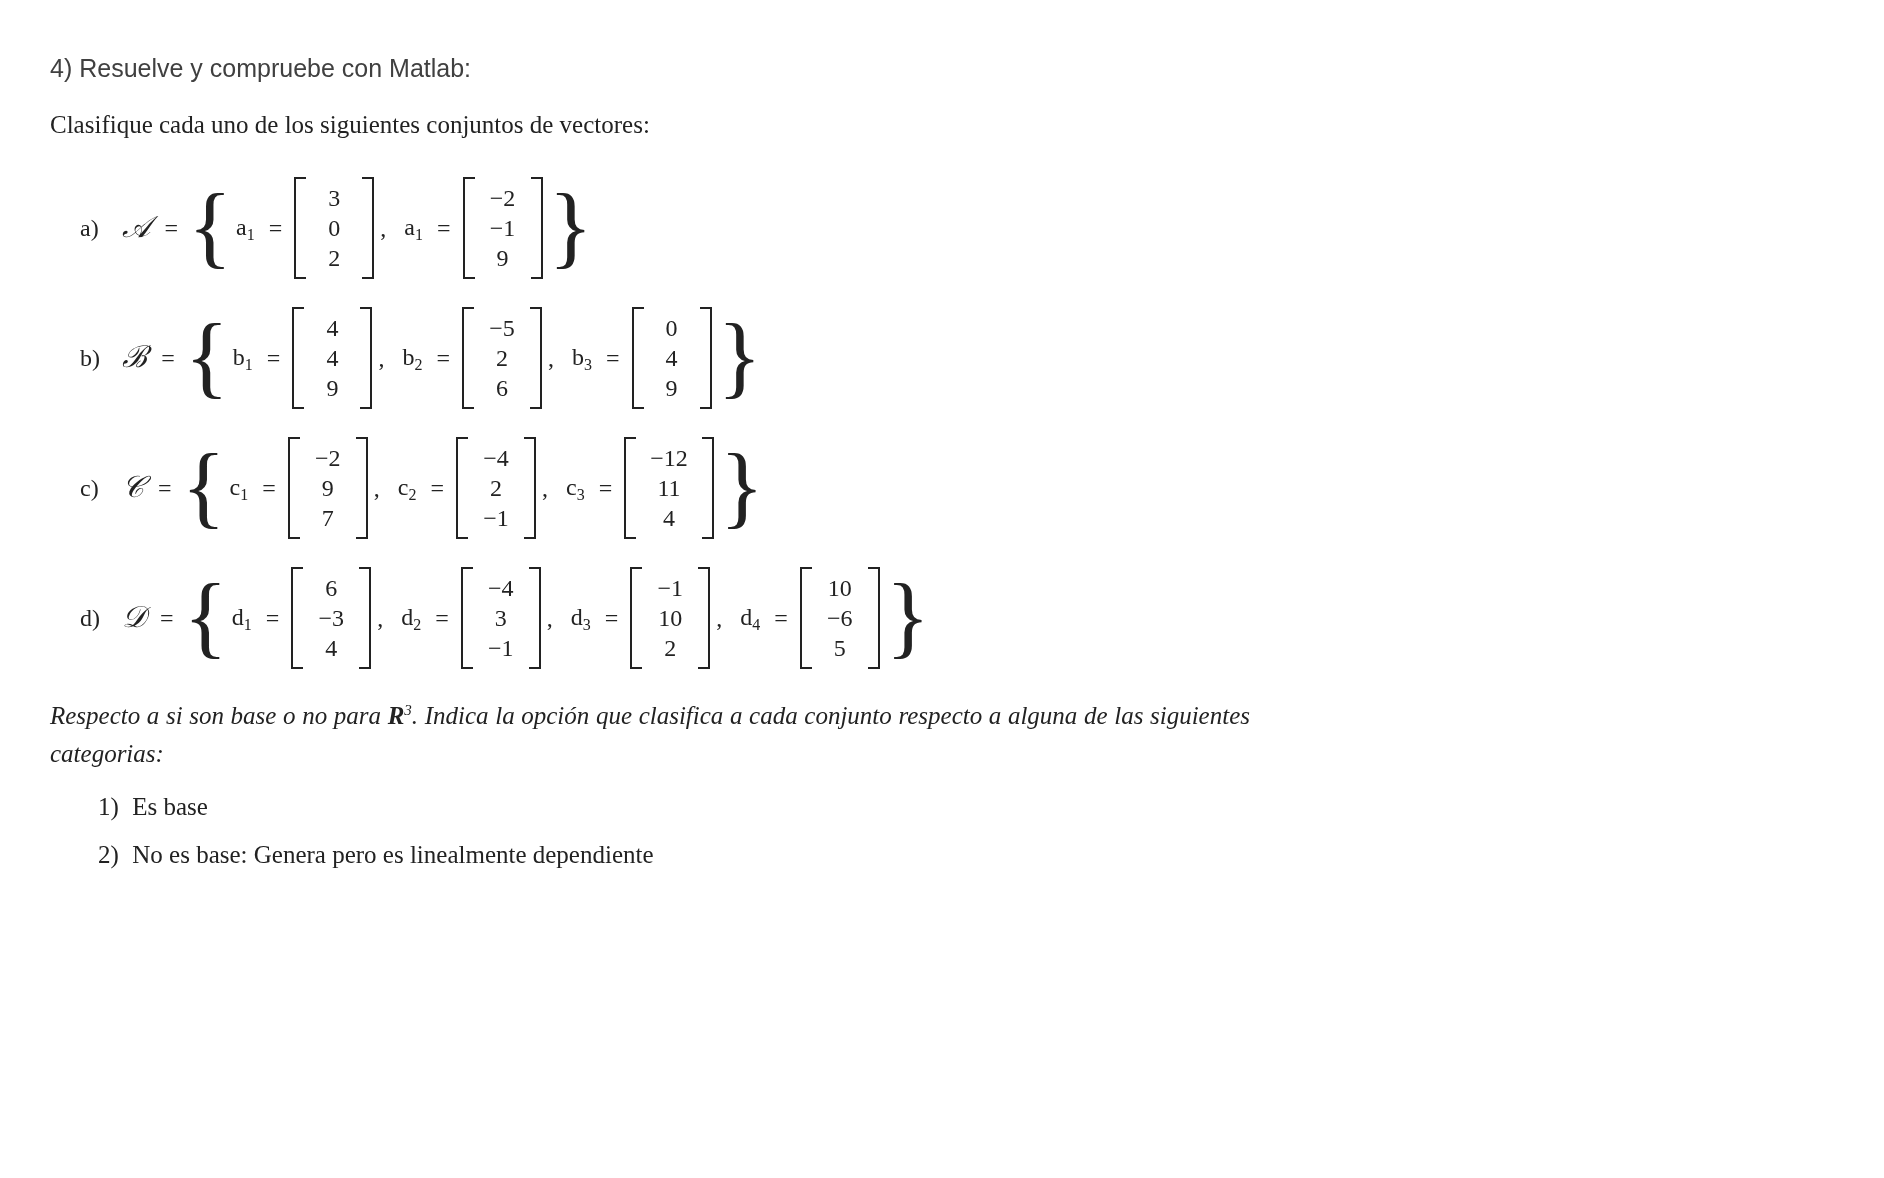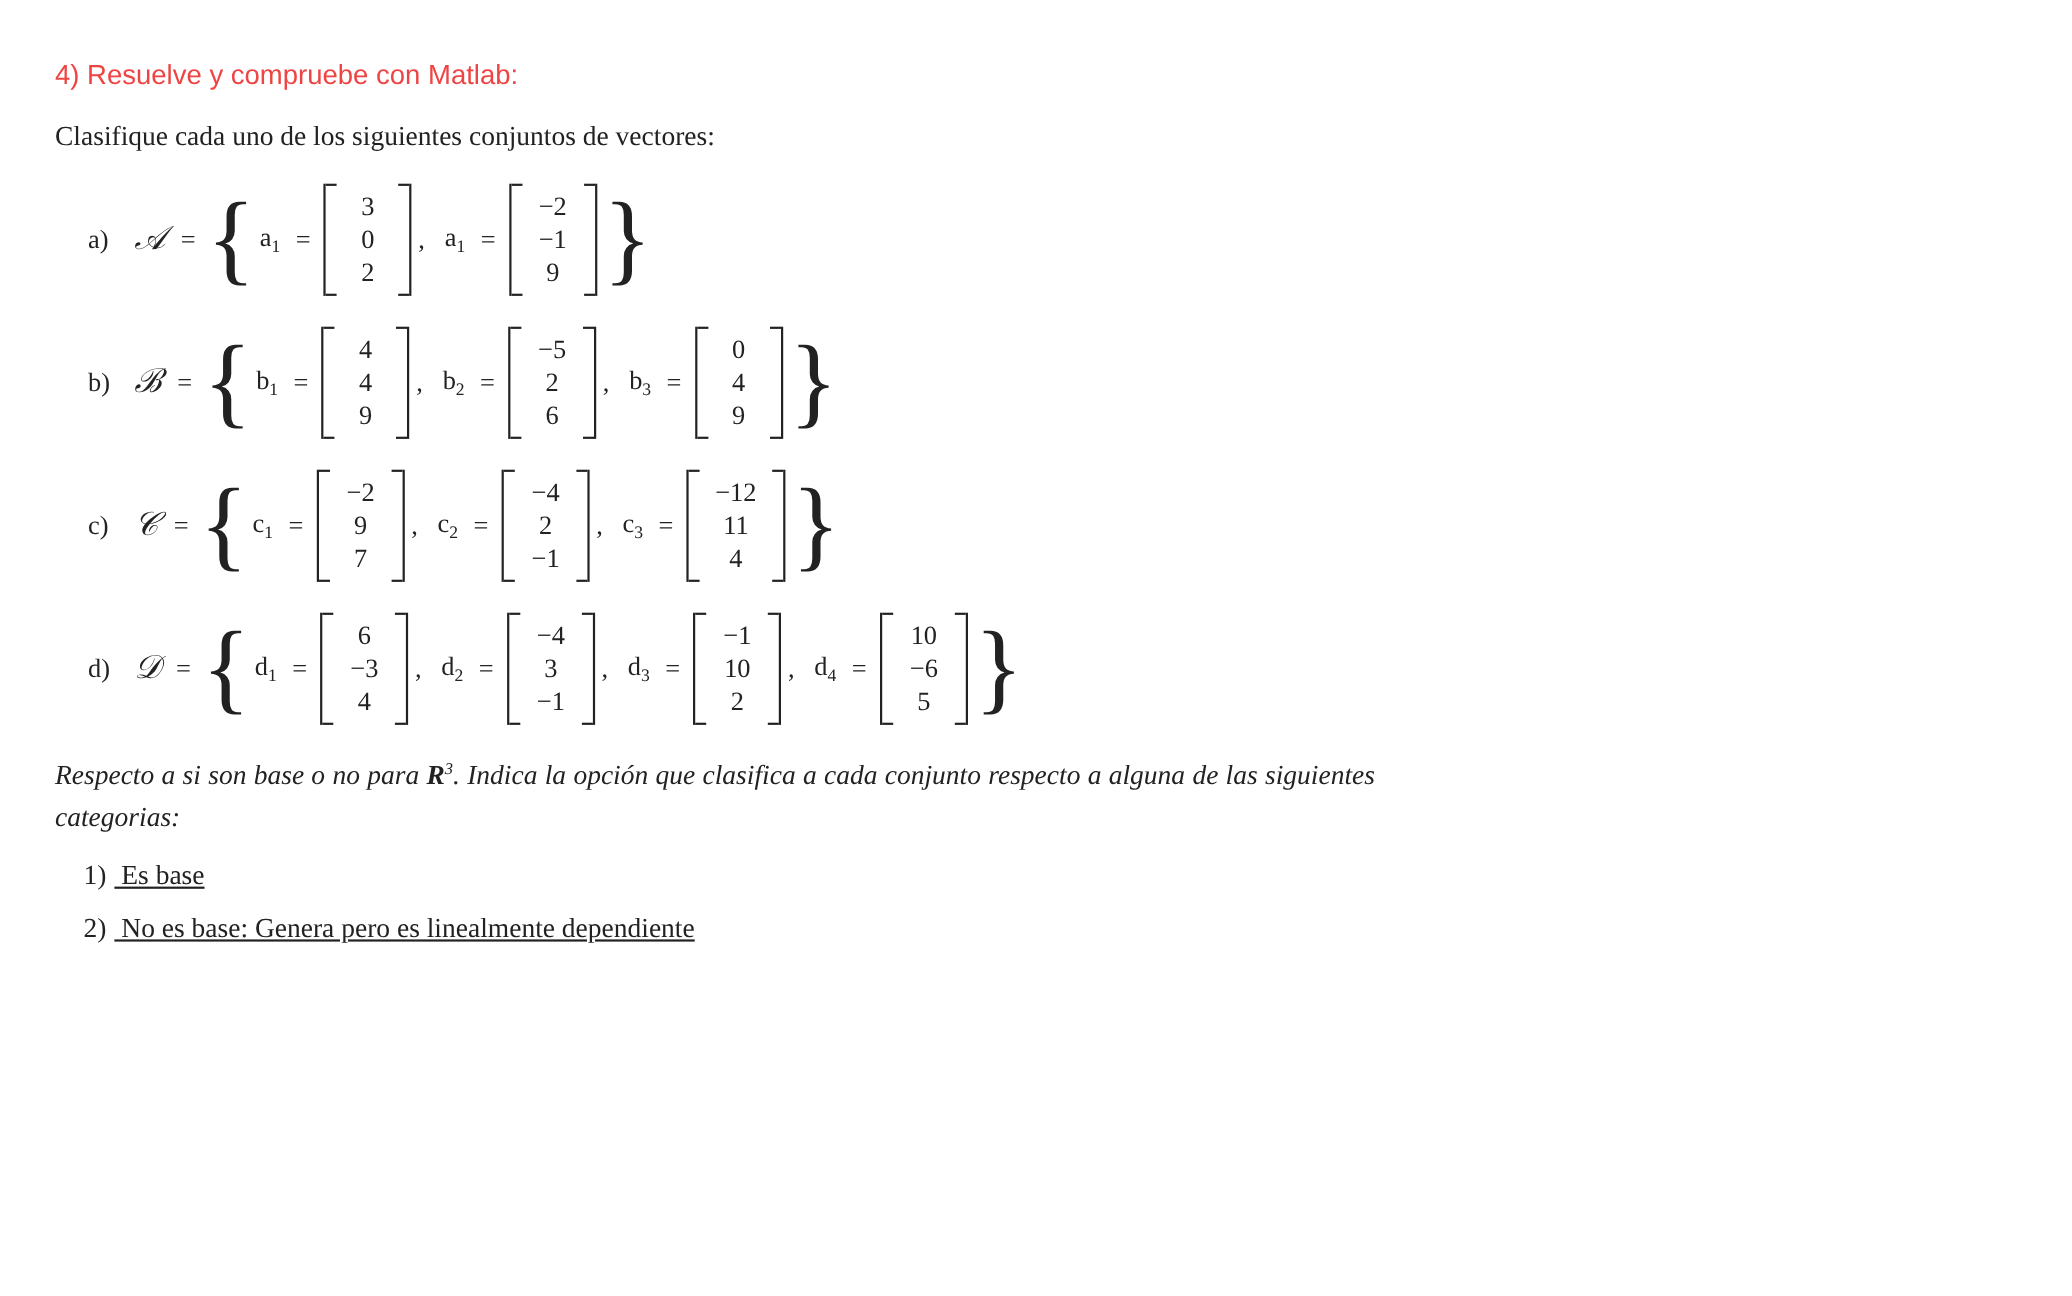--- a/index.html
+++ b/index.html
@@ -12,27 +12,27 @@
   .page {
     padding: 50px 50px 50px 50px;
     font-family: Georgia, 'Times New Roman', serif;
     color: #222;
     font-size: 24px;
     line-height: 1.5;
   }
   .heading {
     font-family: 'Segoe UI', 'Helvetica Neue', Arial, sans-serif;
     font-size: 25px;
-    color: #ef4444;
+    color: #404040;
     margin-bottom: 18px;
   }
   .instr {
     font-family: Georgia, 'Times New Roman', serif;
     font-size: 25px;
-    margin-bottom: 24px;
+    margin-bottom: 34px;
   }
   .sets {
     margin-left: 30px;
   }
   .setrow {
     display: flex;
     align-items: center;
     margin: 18px 0 28px 0;
     font-size: 24px;
     font-family: Georgia, 'Times New Roman', serif;
@@ -127,23 +127,22 @@
     font-family: Georgia, 'Times New Roman', serif;
     font-size: 25px;
     margin-top: 22px;
     margin-bottom: 4px;
     text-align: justify;
     width: 1200px;
     max-width: 100%;
     font-style: italic;
   }
   .categories {
-    margin-left: 26px;
+    margin-left: 48px;
     margin-top: 16px;
-    text-decoration: underline;
   }
   .catrow {
     font-family: Georgia, 'Times New Roman', serif;
     font-size: 25px;
     margin: 10px 0;
   }
   .catnum {
     display: inline-block;
     min-width: 28px;
   }

